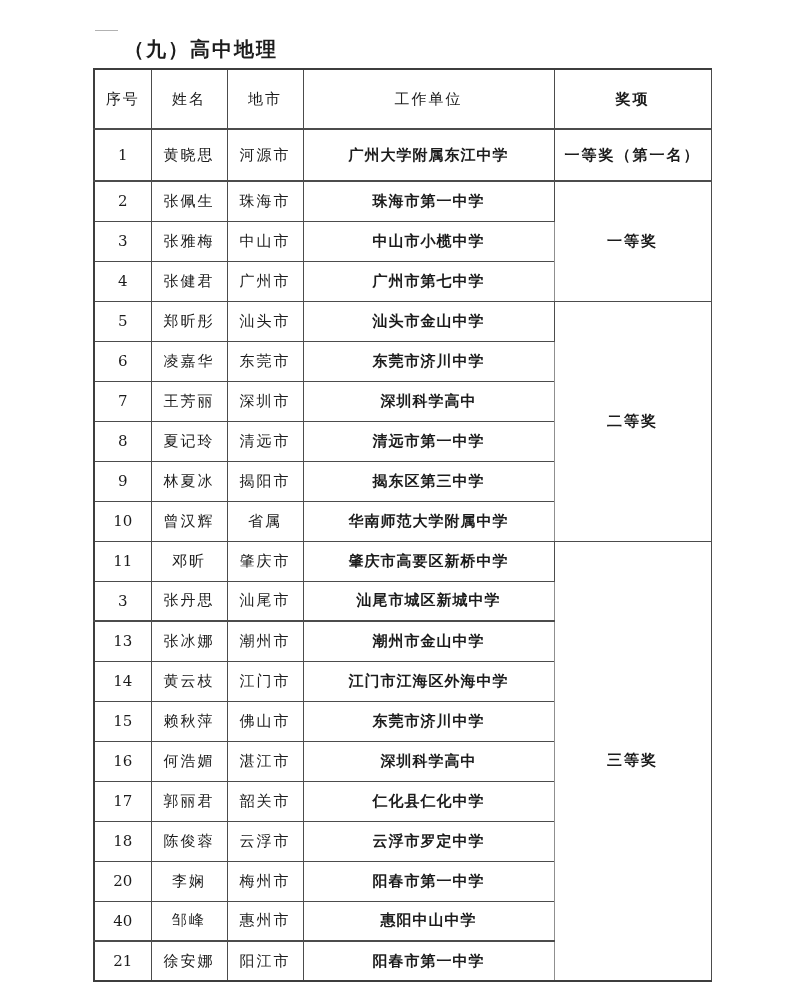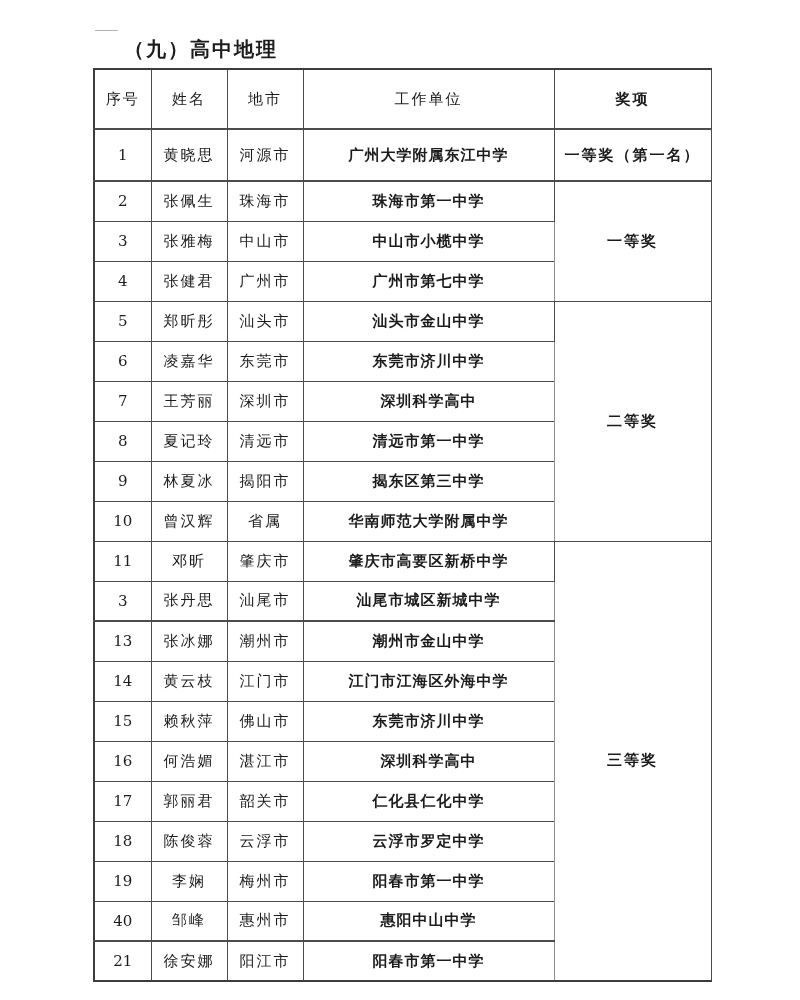--- a/index.html
+++ b/index.html
@@ -186,21 +186,21 @@
       <td class="city-cell">韶关市</td>
       <td class="unit-cell">仁化县仁化中学</td>
     </tr>
     <tr>
       <td class="no-cell">18</td>
       <td class="name-cell">陈俊蓉</td>
       <td class="city-cell">云浮市</td>
       <td class="unit-cell">云浮市罗定中学</td>
     </tr>
     <tr>
-      <td class="no-cell">19</td>
+      <td class="no-cell">20</td>
       <td class="name-cell">李娴</td>
       <td class="city-cell">梅州市</td>
       <td class="unit-cell">阳春市第一中学</td>
     </tr>
     <tr>
       <td class="no-cell">40</td>
       <td class="name-cell">邹峰</td>
       <td class="city-cell">惠州市</td>
       <td class="unit-cell">惠阳中山中学</td>
     </tr>

